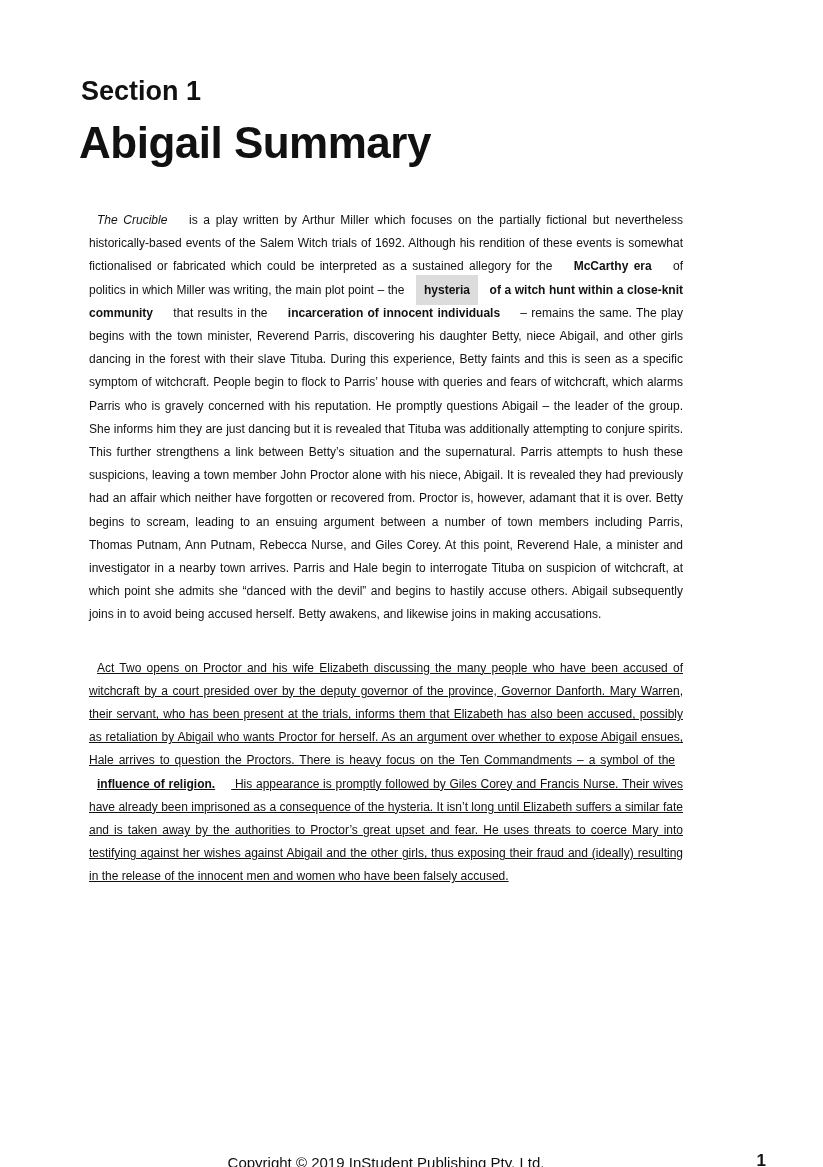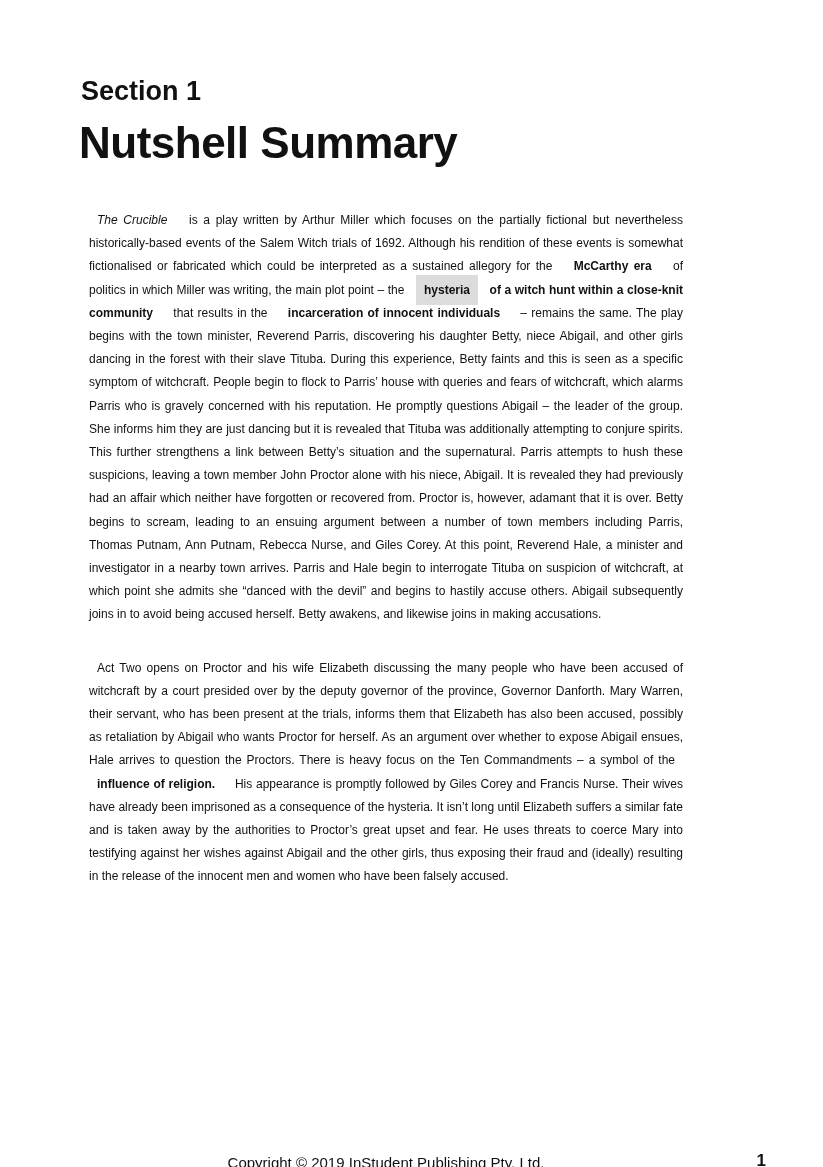--- a/index.html
+++ b/index.html
@@ -30,21 +30,21 @@
   }
   .body-col {
     position: absolute;
     left: 57px;
     top: 177px;
     width: 626px;
     font-size: 12px;
     line-height: 23.2px;
     text-align: justify;
   }
-  .body-col p + p { margin-top: 14px; }
+  .body-col p + p { margin-top: 14px; text-decoration: underline; }
   .body-col span.hl { background: #dcdcdc; }
   .margin-note {
     position: absolute;
     left: 695px;
     top: 279px;
     width: 103px;
     font-size: 14.8px;
     line-height: 23.4px;
     text-align: left;
   }
@@ -66,21 +66,21 @@
     font-weight: 700;
   }
 </style>
 </head>
 <body>
 
 <div class="page">
 
   <div class="section-label">Section 1</div>
 
-  <h1 class="page-title">Nutshell Summary</h1>
+  <h1 class="page-title">Abigail Summary</h1>
 
   <div class="body-col">
     <p><span style="font-style: italic;">The Crucible</span><span> is a play written by Arthur Miller which focuses on the partially fictional but nevertheless historically-based events of the Salem Witch trials of 1692. Although his rendition of these events is somewhat fictionalised or fabricated which could be interpreted as a sustained allegory for the </span><span style="font-weight: 700;">McCarthy era</span><span> of politics in which Miller was writing, the main plot point – the </span><span class="hl" style="font-weight: 700;">hysteria</span><span style="font-weight: 700;"> of a witch hunt within a close-knit community</span><span> that results in the </span><span style="font-weight: 700;">incarceration of innocent individuals</span><span> – remains the same. The play begins with the town minister, Reverend Parris, discovering his daughter Betty, niece Abigail, and other girls dancing in the forest with their slave Tituba. During this experience, Betty faints and this is seen as a specific symptom of witchcraft. People begin to flock to Parris’ house with queries and fears of witchcraft, which alarms Parris who is gravely concerned with his reputation. He promptly questions Abigail – the leader of the group. She informs him they are just dancing but it is revealed that Tituba was additionally attempting to conjure spirits. This further strengthens a link between Betty’s situation and the supernatural. Parris attempts to hush these suspicions, leaving a town member John Proctor alone with his niece, Abigail. It is revealed they had previously had an affair which neither have forgotten or recovered from. Proctor is, however, adamant that it is over. Betty begins to scream, leading to an ensuing argument between a number of town members including Parris, Thomas Putnam, Ann Putnam, Rebecca Nurse, and Giles Corey. At this point, Reverend Hale, a minister and investigator in a nearby town arrives. Parris and Hale begin to interrogate Tituba on suspicion of witchcraft, at which point she admits she “danced with the devil” and begins to hastily accuse others. Abigail subsequently joins in to avoid being accused herself. Betty awakens, and likewise joins in making accusations.</span></p>
     <p><span>Act Two opens on Proctor and his wife Elizabeth discussing the many people who have been accused of witchcraft by a court presided over by the deputy governor of the province, Governor Danforth. Mary Warren, their servant, who has been present at the trials, informs them that Elizabeth has also been accused, possibly as retaliation by Abigail who wants Proctor for herself. As an argument over whether to expose Abigail ensues, Hale arrives to question the Proctors. There is heavy focus on the Ten Commandments – a symbol of the </span><span style="font-weight: 700;">influence of religion.</span><span> His appearance is promptly followed by Giles Corey and Francis Nurse. Their wives have already been imprisoned as a consequence of the hysteria. It isn’t long until Elizabeth suffers a similar fate and is taken away by the authorities to Proctor’s great upset and fear. He uses threats to coerce Mary into testifying against her wishes against Abigail and the other girls, thus exposing their fraud and (ideally) resulting in the release of the innocent men and women who have been falsely accused.</span></p>
   </div>
 
 
   <div class="footer-copyright">Copyright © 2019 InStudent Publishing Pty. Ltd.</div>
 
   <div class="page-number">1</div>

